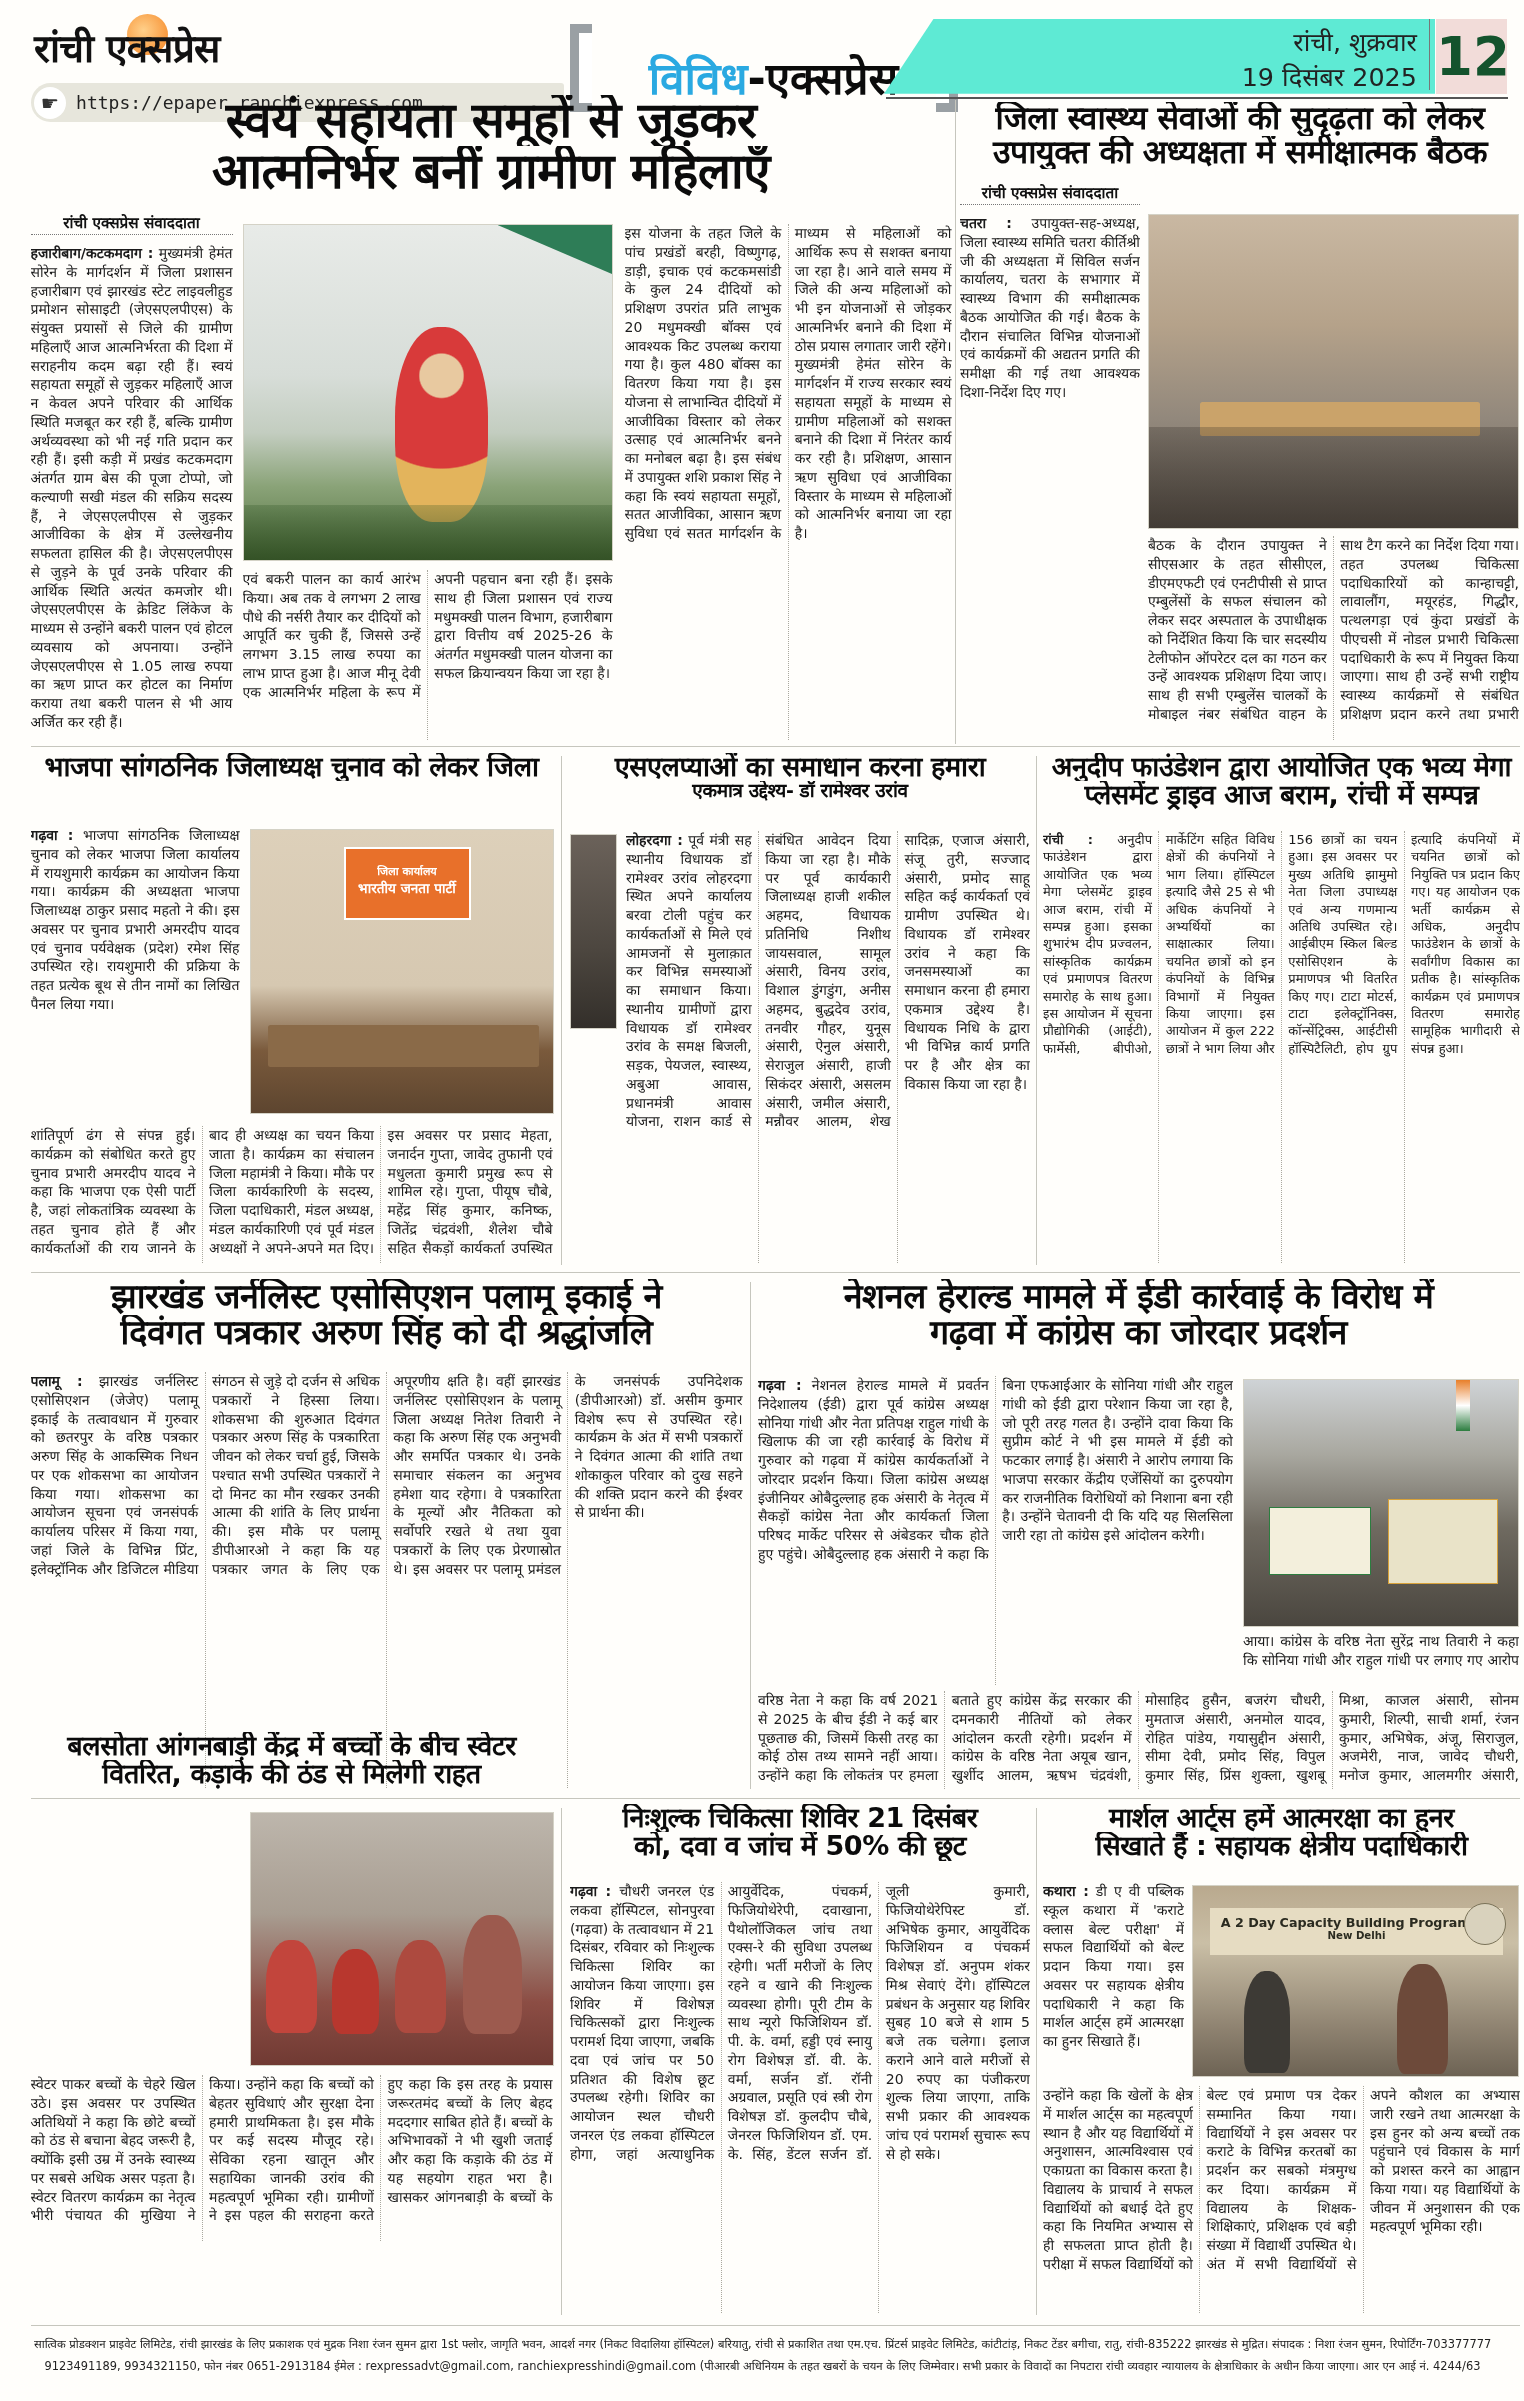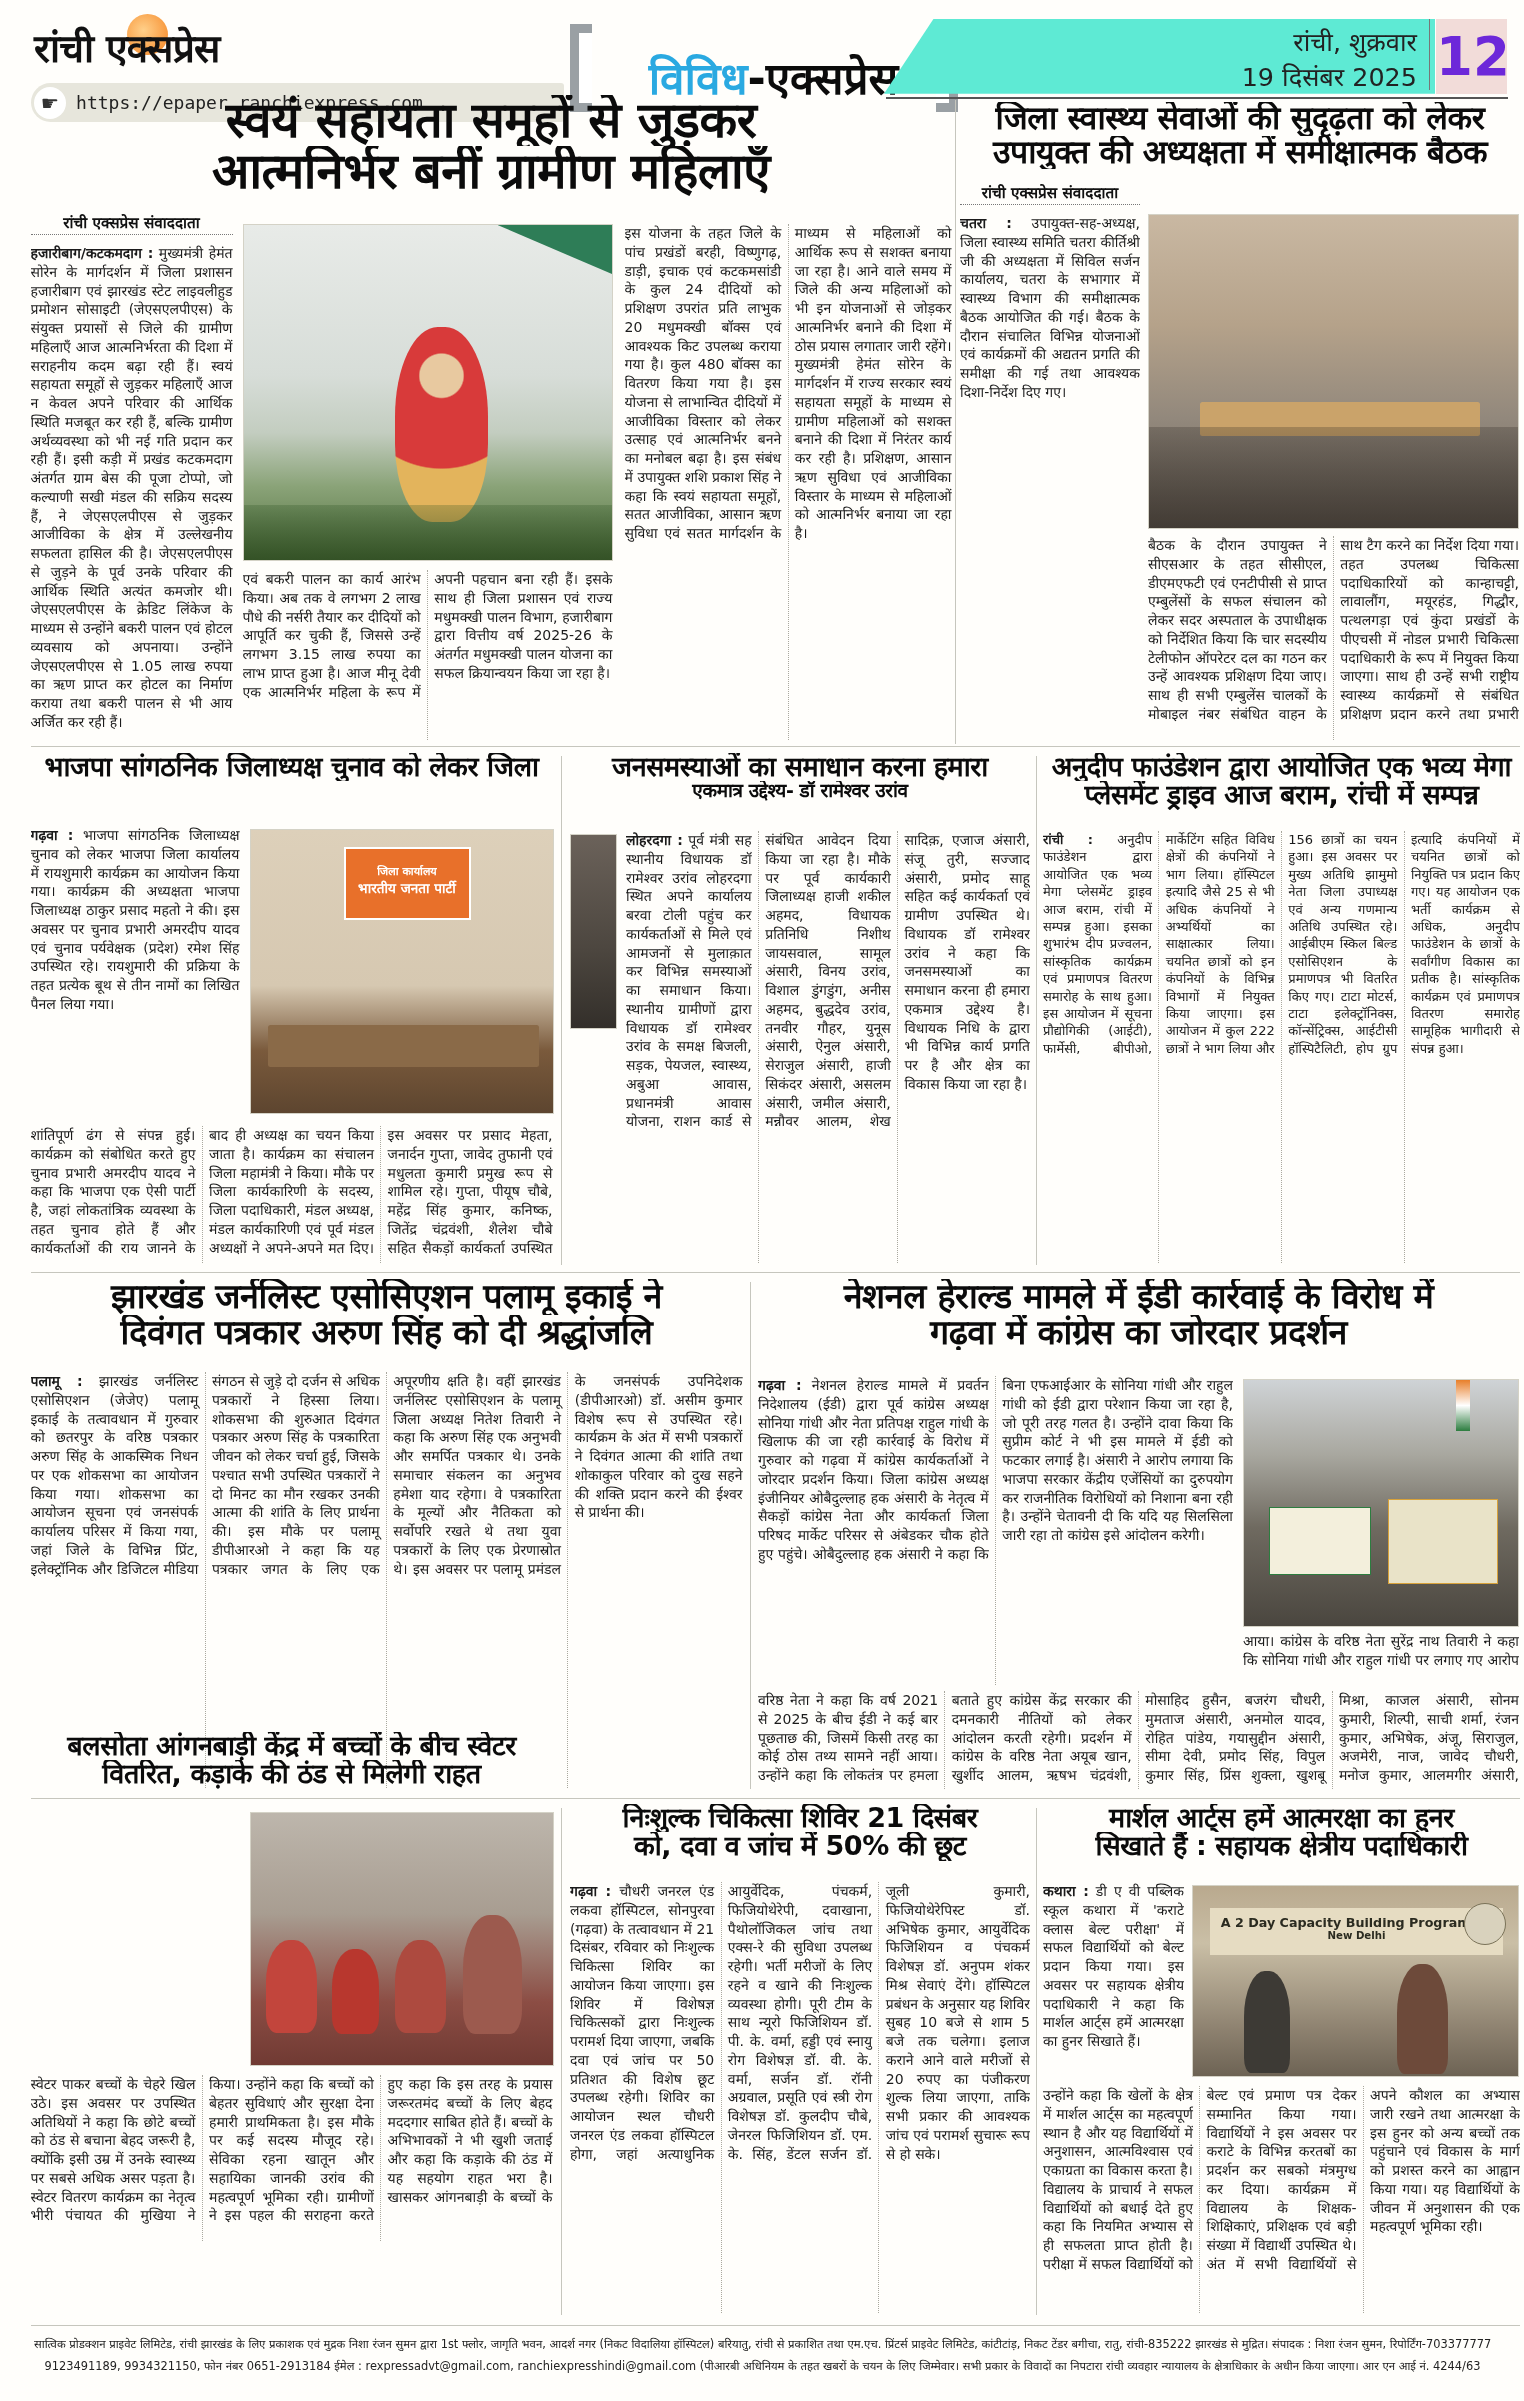--- a/index.html
+++ b/index.html
@@ -27,21 +27,21 @@
   .urlicon { width:32px; height:32px; border-radius:50%; background:#fff; color:#333;
              display:flex; align-items:center; justify-content:center; font-size:20.4px; margin:0 10.2px 0 3.4px; }
   .urltext { font-family:"DejaVu Sans Mono", monospace; font-size:18px; color:#222; }
   .bracket { border:9.3px solid #9aa0a4; width:22px; height:88px; background:#fff; }
   .bracket.l { border-right:none; }
   .bracket.r { border-left:none; }
   .secblue { color:#2aa9e1; font-weight:800; font-size:44px; }
   .secblack { color:#0b0b0b; font-weight:800; font-size:44px; }
   .datebox { background:#5eead4; clip-path: polygon(9% 0, 100% 0, 100% 100%, 0 100%); }
   .datetext { text-align:right; font-size:25.4px; line-height:1.35; color:#222; padding:6.8px 12px 0 0; }
-  .pagenum { background:#f2dcd9; font-size:53px; font-weight:700; text-align:center; line-height:75px; color:#6d28d9; }
+  .pagenum { background:#f2dcd9; font-size:53px; font-weight:700; text-align:center; line-height:75px; color:#14532d; }
   .dline { background:#555; height:1.7px; }
   
   .ph-greenhouse { background: linear-gradient(180deg,#e8ebe8 0%,#d7ddd8 45%,#c3cdc0 62%,#8aa378 78%,#52703f 100%); }
   .ph-meeting { background: linear-gradient(180deg,#c9b8a2 0%,#b5a28a 35%,#92887c 65%,#6d645b 100%); }
   .ph-bjp { background: linear-gradient(180deg,#ddd0ba 0%,#d6c8b1 55%,#7a5a3c 78%,#5d452f 100%); }
   .ph-dark { background: linear-gradient(180deg,#6b625a 0%,#4c463f 60%,#332f2a 100%); }
   .ph-protest { background: linear-gradient(180deg,#cfd3d6 0%,#a9a8a0 30%,#6f6a60 60%,#4a463f 100%); }
   .ph-kids { background: linear-gradient(180deg,#bdb6ac 0%,#a89d91 40%,#8c4d44 75%,#703a33 100%); }
   .ph-capacity { background: linear-gradient(180deg,#b9a98e 0%,#cabfa6 30%,#8e8270 75%,#6d6354 100%); }
   .banner-orange { position:absolute; background:#e8702a; border:2.5px solid #fff; color:#fff;
@@ -131,21 +131,21 @@
         <div style="font-size:13.6px;">भारतीय जनता पार्टी</div>
       </div>
       <div class="table-shape" style="left:17px;top:195px;width:271px;height:42px;"></div>
     </div>
     <div class="abs btxt c3" style="left:0;top:373px;width:522px;height:137px;">शांतिपूर्ण ढंग से संपन्न हुई। कार्यक्रम को संबोधित करते हुए चुनाव प्रभारी अमरदीप यादव ने कहा कि भाजपा एक ऐसी पार्टी है, जहां लोकतांत्रिक व्यवस्था के तहत चुनाव होते हैं और कार्यकर्ताओं की राय जानने के बाद ही अध्यक्ष का चयन किया जाता है। कार्यक्रम का संचालन जिला महामंत्री ने किया। मौके पर जिला कार्यकारिणी के सदस्य, जिला पदाधिकारी, मंडल अध्यक्ष, मंडल कार्यकारिणी एवं पूर्व मंडल अध्यक्षों ने अपने-अपने मत दिए। इस अवसर पर प्रसाद मेहता, जनार्दन गुप्ता, जावेद तुफानी एवं मधुलता कुमारी प्रमुख रूप से शामिल रहे। गुप्ता, पीयूष चौबे, महेंद्र सिंह कुमार, कनिष्क, जितेंद्र चंद्रवंशी, शैलेश चौबे सहित सैकड़ों कार्यकर्ता उपस्थित थे। संपूर्ण चुनावी प्रक्रिया शांतिपूर्ण ढंग से संपन्न हुई।</div>
   </div>
 
   <div class="abs vsep" style="left:561px;top:756px;height:509px;"></div>
 
   <div class="abs" style="left:570px;top:753px;width:460px;height:516px;">
-    <div class="hl" style="font-size:27px;">जनसमस्याओं का समाधान करना हमारा</div>
+    <div class="hl" style="font-size:27px;">एसएलप्याओं का समाधान करना हमारा</div>
     <div class="hl" style="font-size:19px;">एकमात्र उद्देश्य- डॉ रामेश्वर उरांव</div>
     <div class="photo ph-dark" style="left:0;top:81px;width:47px;height:195px;"></div>
     <div class="abs btxt c3" style="left:56px;top:78px;width:404px;height:432px;">
       <span class="dateline">लोहरदगा :</span>
       <span>पूर्व मंत्री सह स्थानीय विधायक डॉ रामेश्वर उरांव लोहरदगा स्थित अपने कार्यालय बरवा टोली पहुंच कर कार्यकर्ताओं से मिले एवं आमजनों से मुलाक़ात कर विभिन्न समस्याओं का समाधान किया। स्थानीय ग्रामीणों द्वारा विधायक डॉ रामेश्वर उरांव के समक्ष बिजली, सड़क, पेयजल, स्वास्थ्य, अबुआ आवास, प्रधानमंत्री आवास योजना, राशन कार्ड से संबंधित आवेदन दिया किया जा रहा है। मौके पर पूर्व कार्यकारी जिलाध्यक्ष हाजी शकील अहमद, विधायक प्रतिनिधि निशीथ जायसवाल, सामूल अंसारी, विनय उरांव, विशाल डुंगडुंग, अनीस अहमद, बुद्धदेव उरांव, तनवीर गौहर, युनूस अंसारी, ऐनुल अंसारी, सेराजुल अंसारी, हाजी सिकंदर अंसारी, असलम अंसारी, जमील अंसारी, मन्नौवर आलम, शेख सादिक़, एजाज अंसारी, संजू तुरी, सज्जाद अंसारी, प्रमोद साहू सहित कई कार्यकर्ता एवं ग्रामीण उपस्थित थे। विधायक डॉ रामेश्वर उरांव ने कहा कि जनसमस्याओं का समाधान करना ही हमारा एकमात्र उद्देश्य है। विधायक निधि के द्वारा भी विभिन्न कार्य प्रगति पर है और क्षेत्र का विकास किया जा रहा है।</span>
     </div>
   </div>
 
   <div class="abs vsep" style="left:1036px;top:756px;height:509px;"></div>
 

